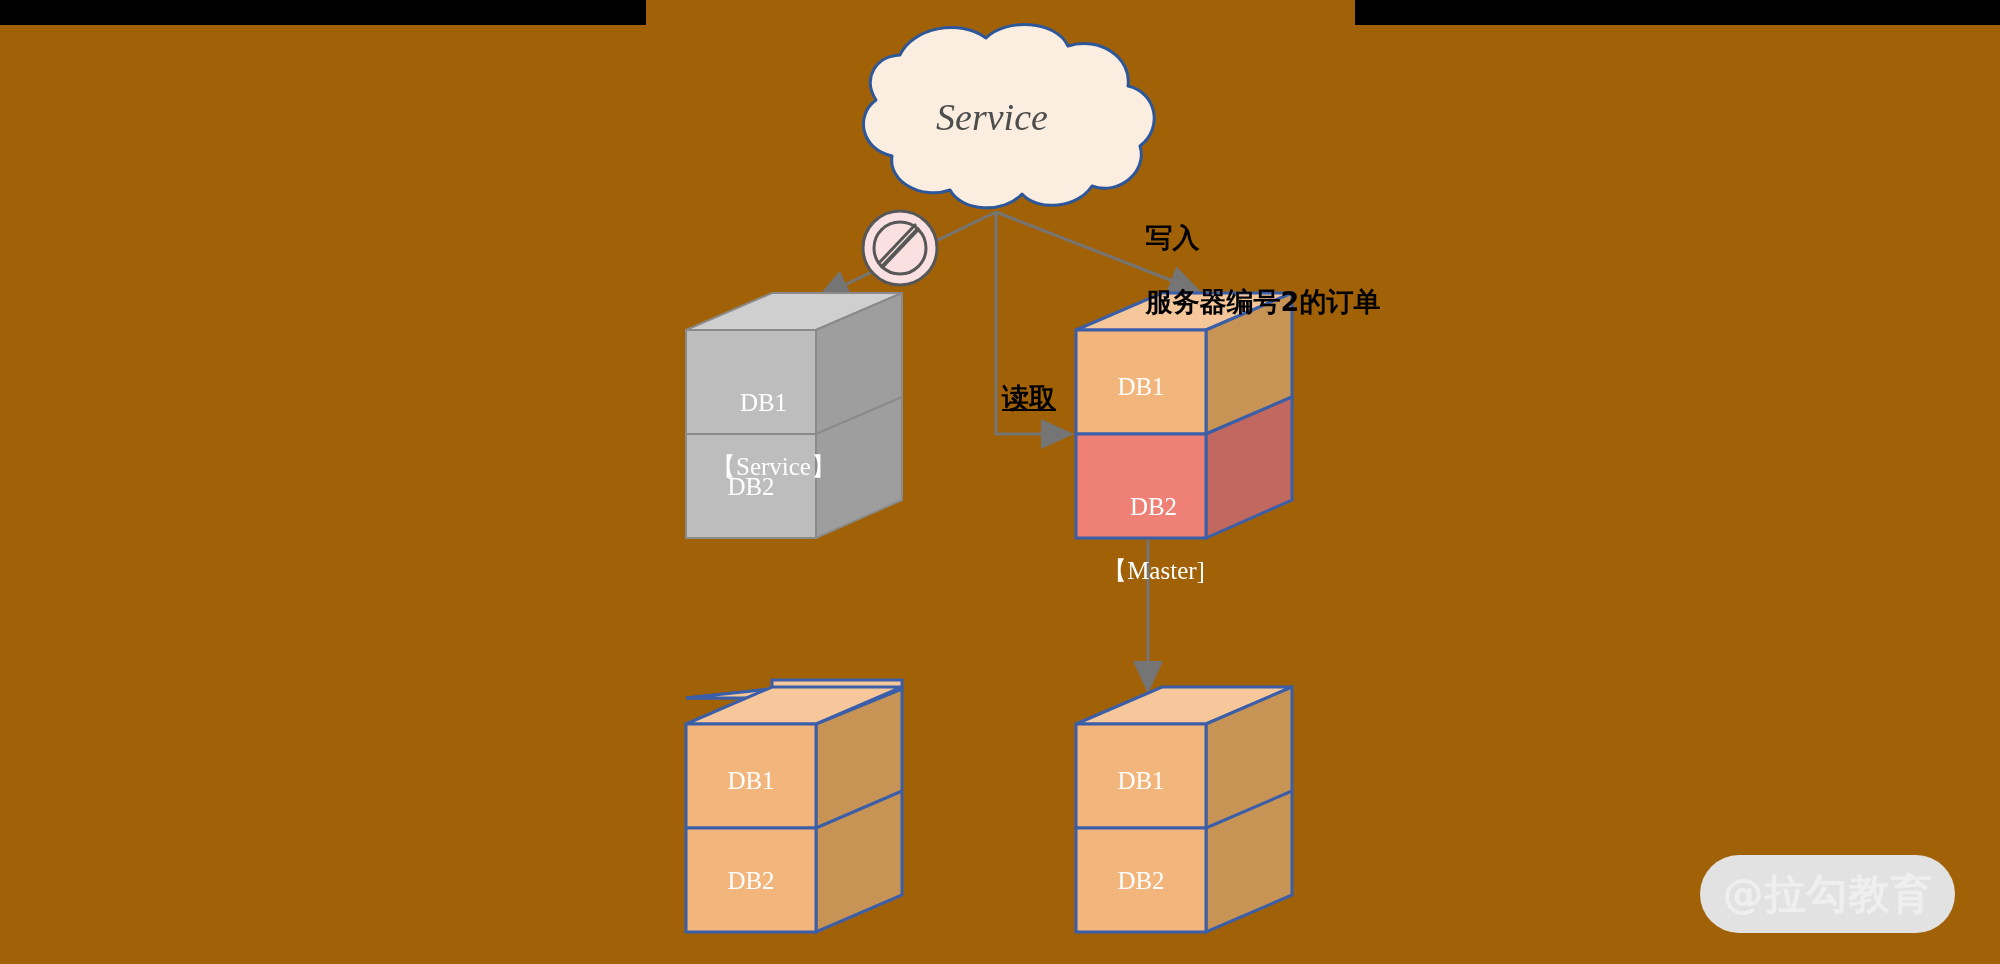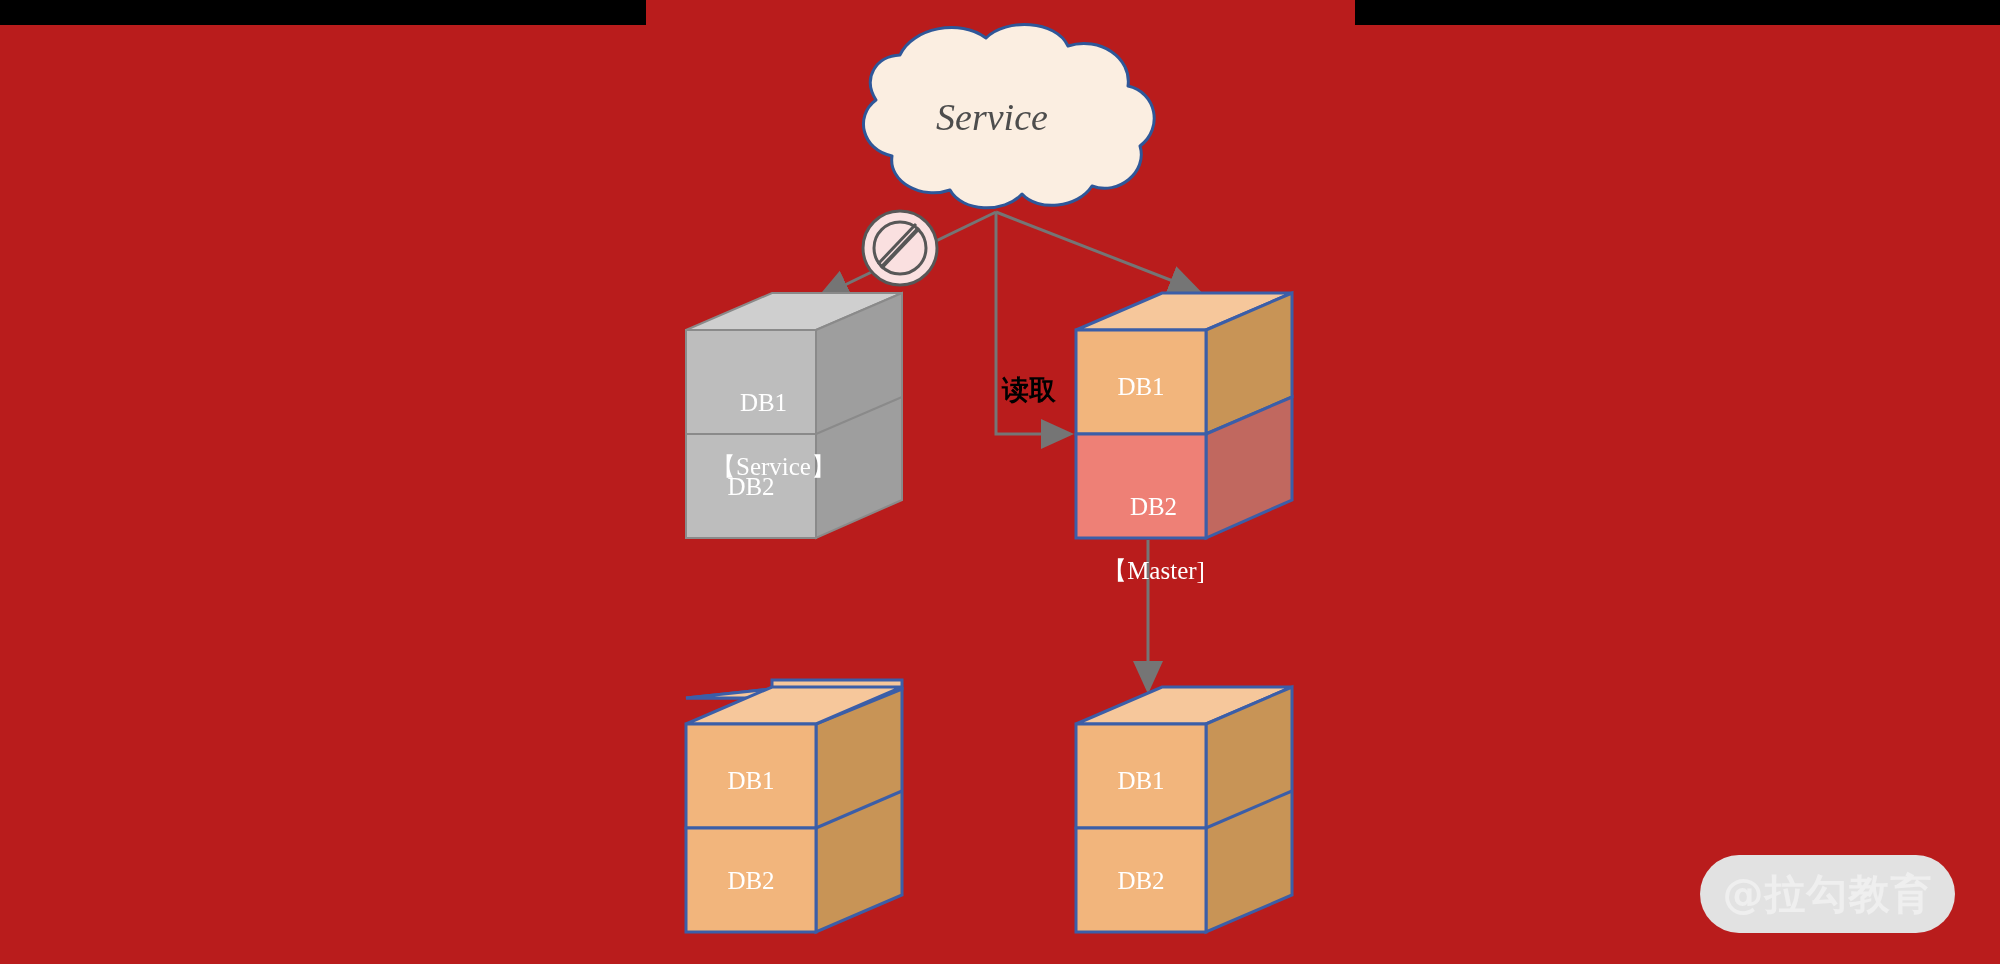--- a/index.html
+++ b/index.html
@@ -1,26 +1,26 @@
 <!DOCTYPE html>
 <html><head>
 <meta charset="utf-8">
 <style>
   html,body{margin:0;padding:0;background:#ffffff;}
   body{width:2000px;height:964px;position:relative;overflow:hidden;
        font-family:"Liberation Serif","DejaVu Serif",serif;}
-  #stage{position:absolute;left:0;top:0;width:2000px;height:964px;background:#b91c1c;}
+  #stage{position:absolute;left:0;top:0;width:2000px;height:964px;background:#a16207;}
   .bar{position:absolute;top:0;height:25px;background:#000000;}
   #bar-left{left:0;width:646px;}
   #bar-right{left:1355px;width:645px;}
   svg.layer{position:absolute;left:0;top:0;width:2000px;height:964px;overflow:visible;}
   .lbl{position:absolute;color:#000;font-weight:700;white-space:pre;
        font-family:"DejaVu Sans","Liberation Sans",sans-serif;line-height:1.18;}
   #label-write{left:1108px;top:190px;font-size:27px;}
-  #label-read{left:1002px;top:374px;font-size:27px;}
+  #label-read{left:1002px;top:382px;font-size:27px;text-decoration:underline;}
   .boxtext{position:absolute;color:#ffffff;text-align:center;white-space:pre;
            font-family:"Liberation Serif","DejaVu Serif",serif;font-size:25px;line-height:1.28;}
   #watermark{position:absolute;left:1700px;top:855px;width:255px;height:78px;
              background:#e2e2e2;border-radius:39px;display:flex;align-items:center;
              justify-content:center;}
   #watermark span{color:#efefef;font-size:41px;font-weight:700;letter-spacing:1px;
                   font-family:"DejaVu Sans","Liberation Sans",sans-serif;}
 </style>
 </head>
 <body>
@@ -125,19 +125,23 @@
     <span>DB2</span><br>
     <span>【Master]</span>
   </div>
 
   <div class="boxtext" style="left:686px;top:765px;width:130px;">DB1</div>
   <div class="boxtext" style="left:686px;top:865px;width:130px;">DB2</div>
 
   <div class="boxtext" style="left:1076px;top:765px;width:130px;">DB1</div>
   <div class="boxtext" style="left:1076px;top:865px;width:130px;">DB2</div>
 
+  <div class="lbl" id="label-write">
+    <span>写入</span><br>
+    <span>服务器编号2的订单</span>
+  </div>
   <div class="lbl" id="label-read">读取</div>
 
   <div id="watermark">
     <span>@拉勾教育</span>
   </div>
 
 </div>
 
 </body></html>

